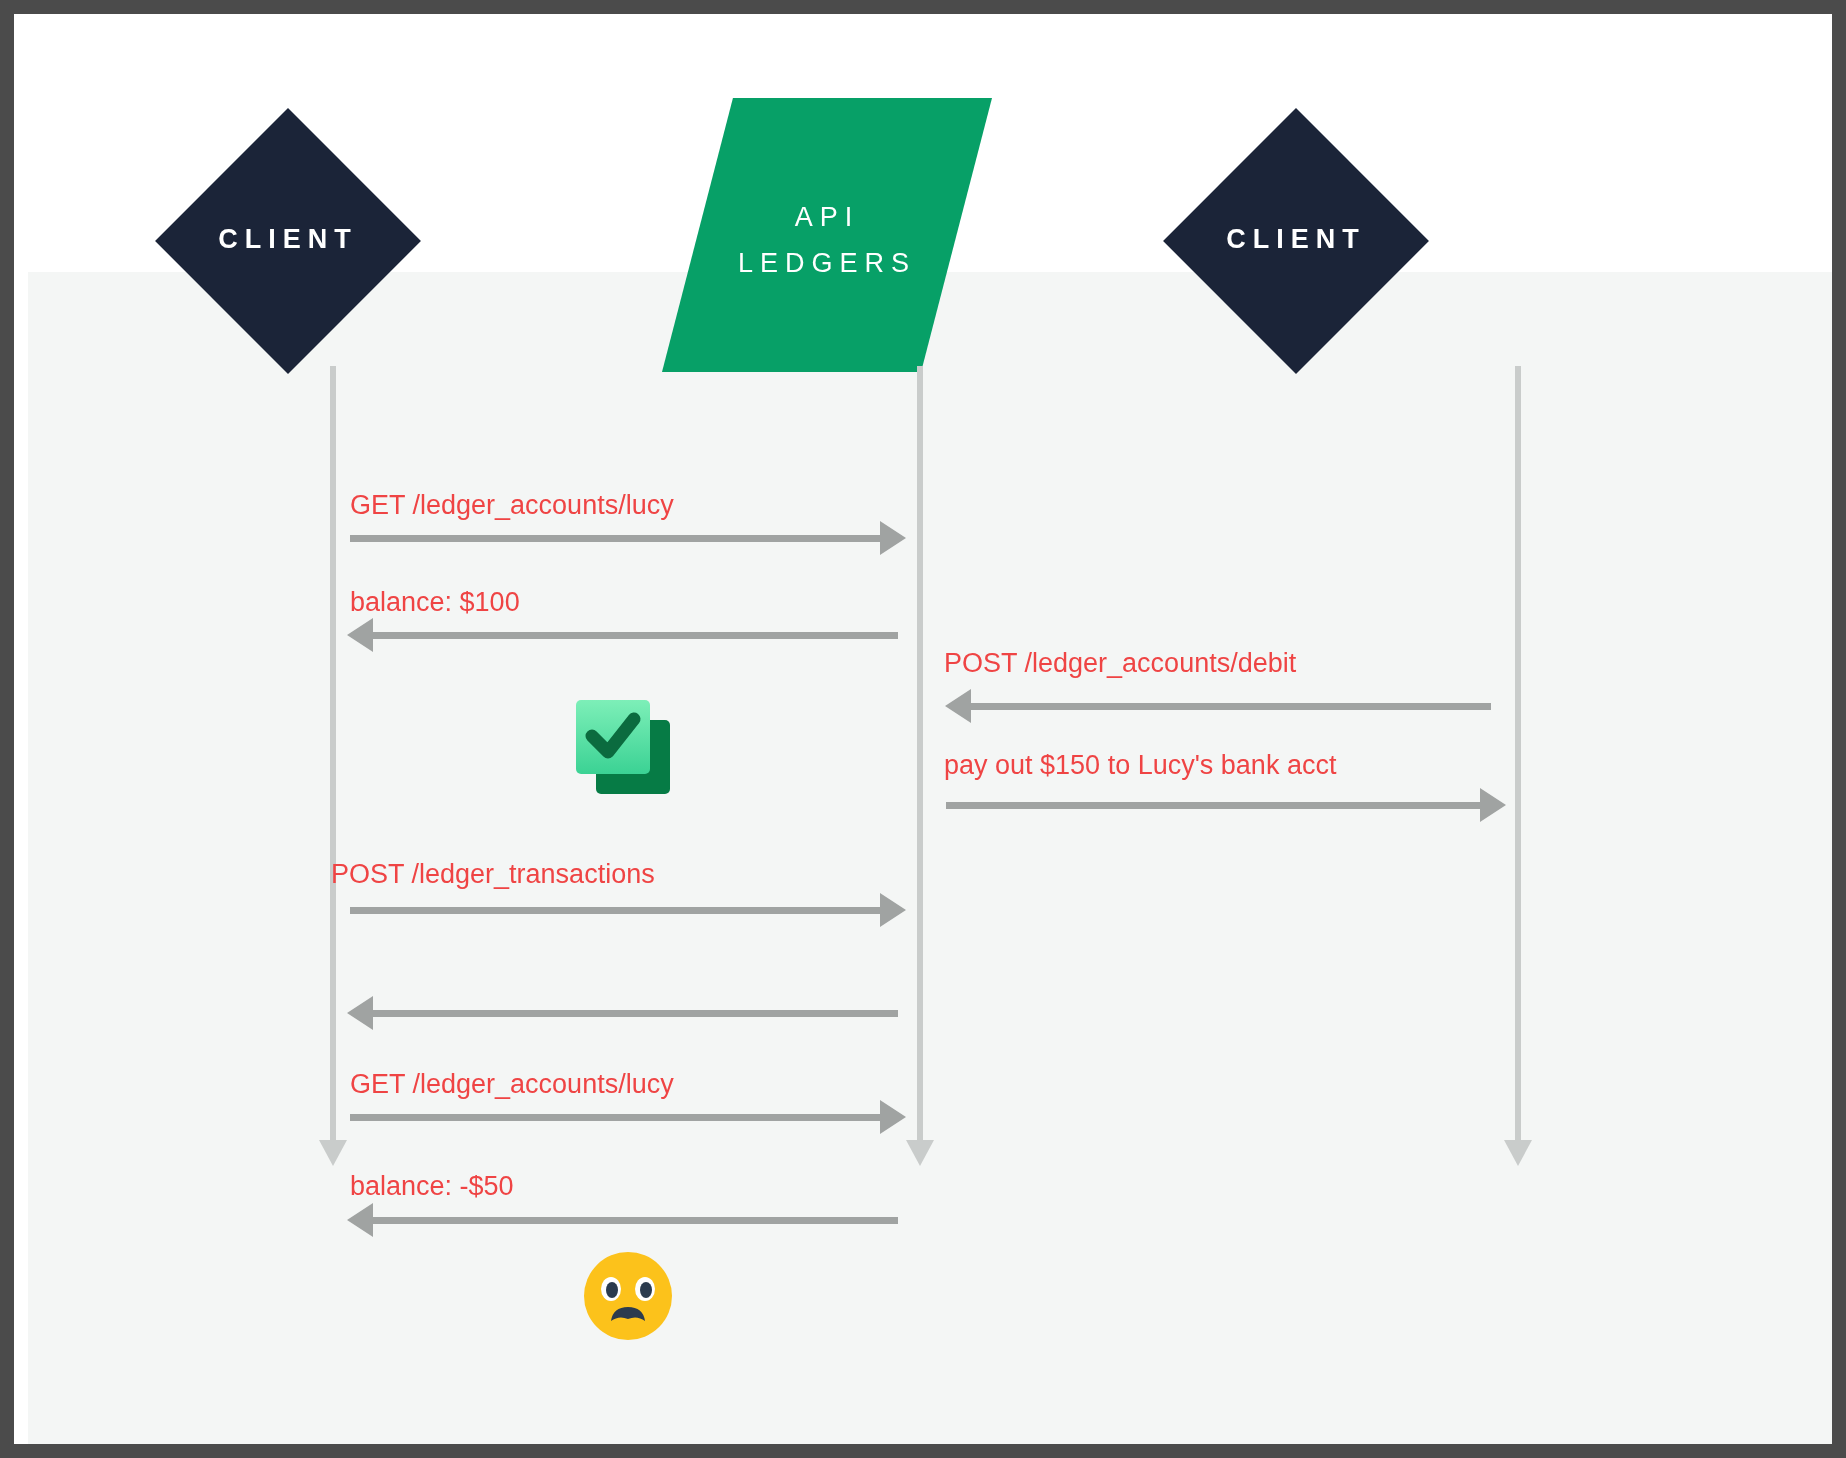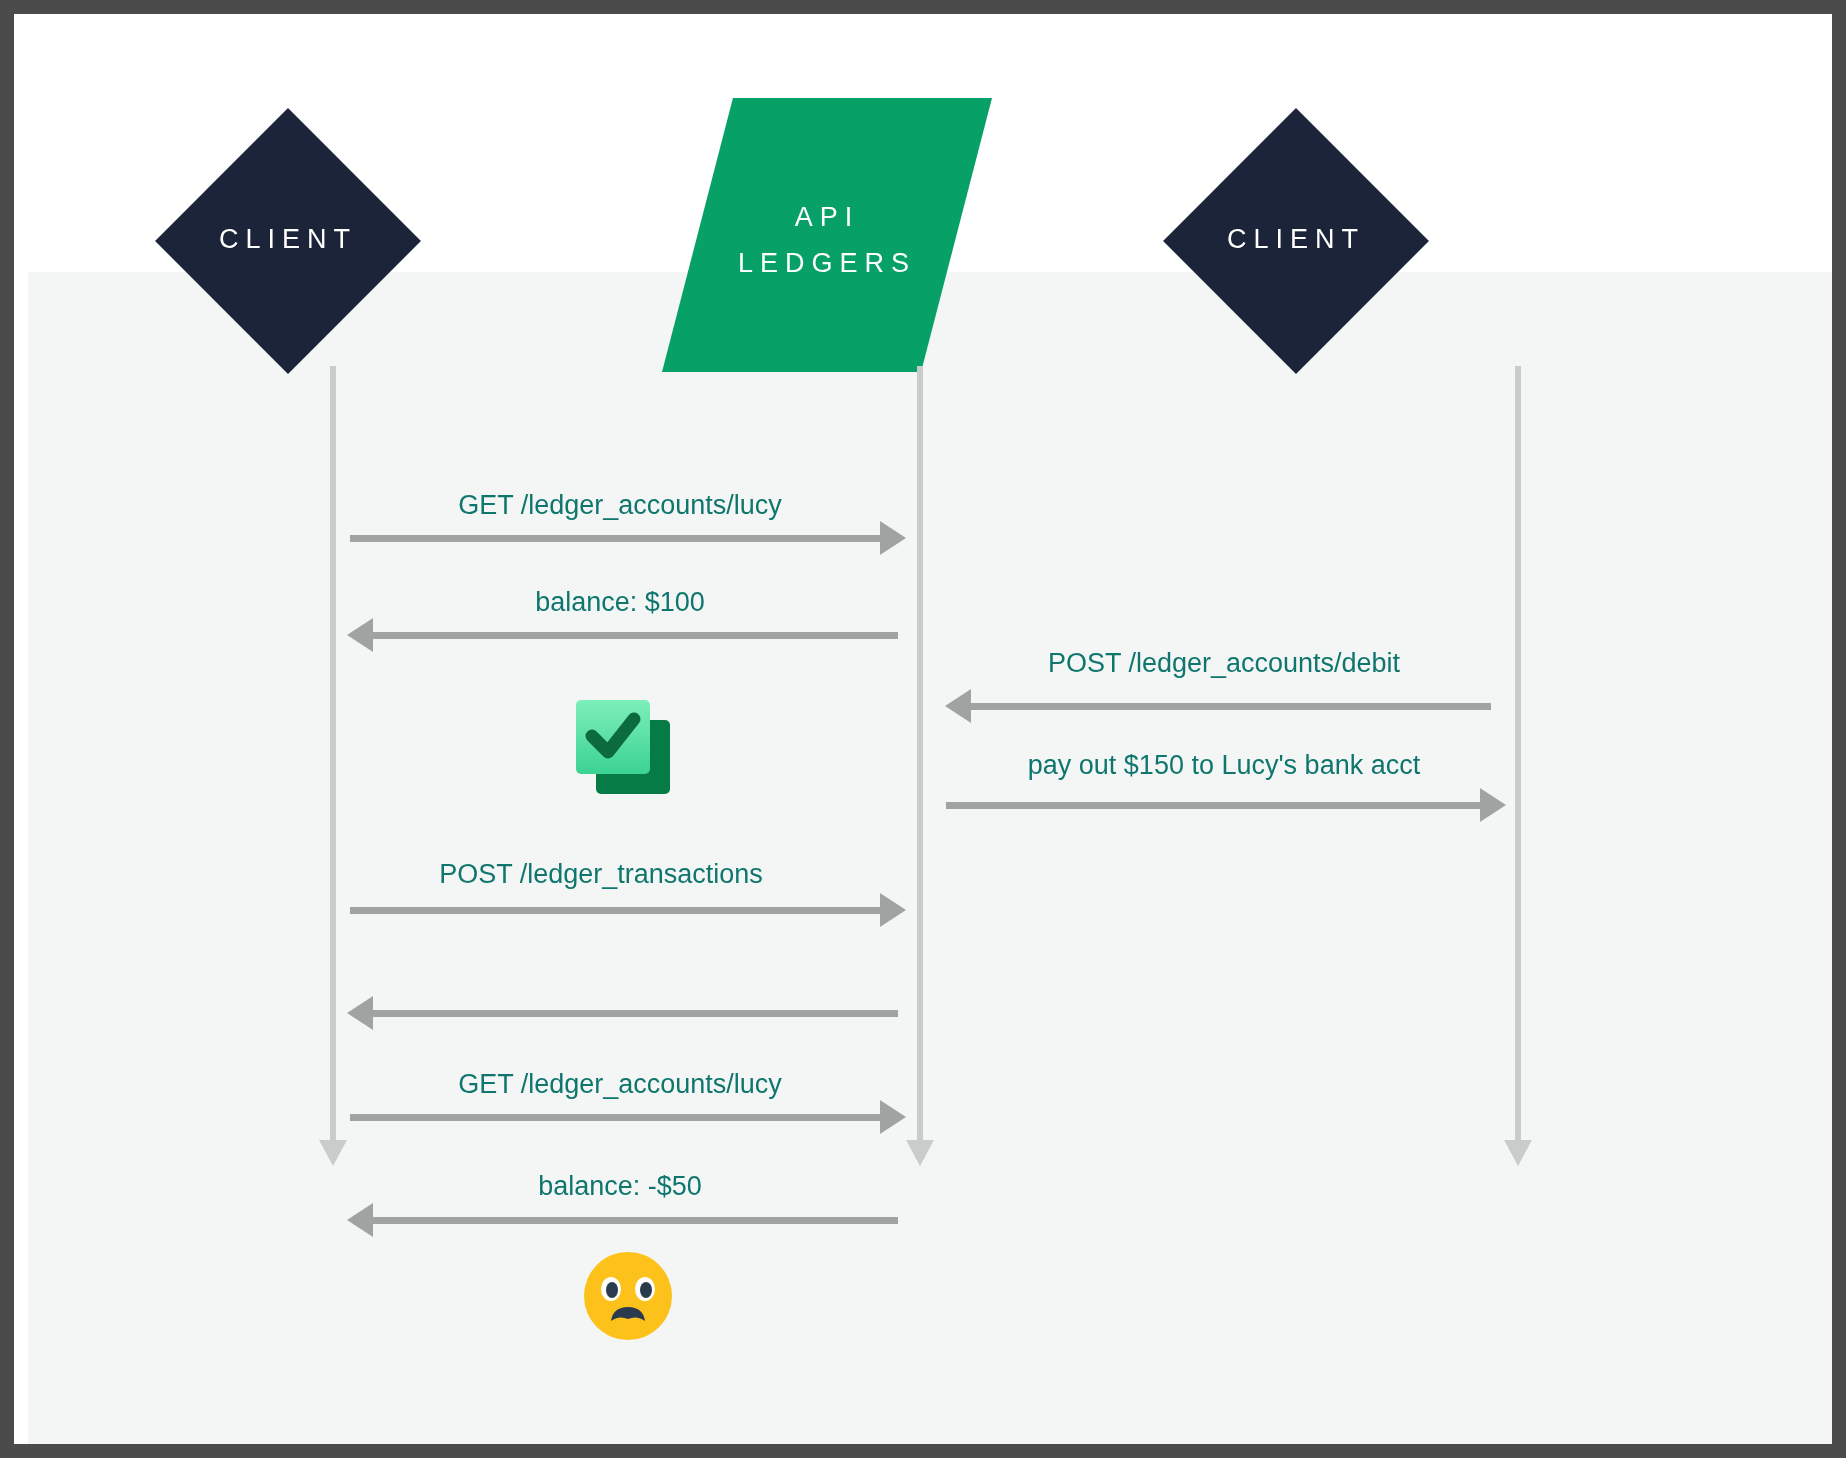--- a/index.html
+++ b/index.html
@@ -32,21 +32,21 @@
   .diamond {
     position: absolute;
     background: #1b2438;
     transform: rotate(45deg);
   }
   .diamond-label {
     position: absolute;
     color: #ffffff;
     font-size: 27px;
     letter-spacing: 7px;
-    font-weight: 400;
+    font-weight: 700;
     text-align: center;
     white-space: nowrap;
   }
   .parallelogram {
     position: absolute;
     background: #07A067;
   }
   .para-label {
     position: absolute;
     color: #ffffff;
@@ -87,24 +87,23 @@
   .arrowhead-left {
     position: absolute;
     width: 0;
     height: 0;
     border-top: 17px solid transparent;
     border-bottom: 17px solid transparent;
     border-right: 26px solid #a0a3a2;
   }
   .msg-label {
     position: absolute;
-    color: #0f766e;
+    color: #ef4444;
     font-size: 27px;
     white-space: nowrap;
-    text-align: center;
   }
   
   .check-icon {
     position: absolute;
   }
   .emoji-icon {
     position: absolute;
   }
 </style>
 </head>

